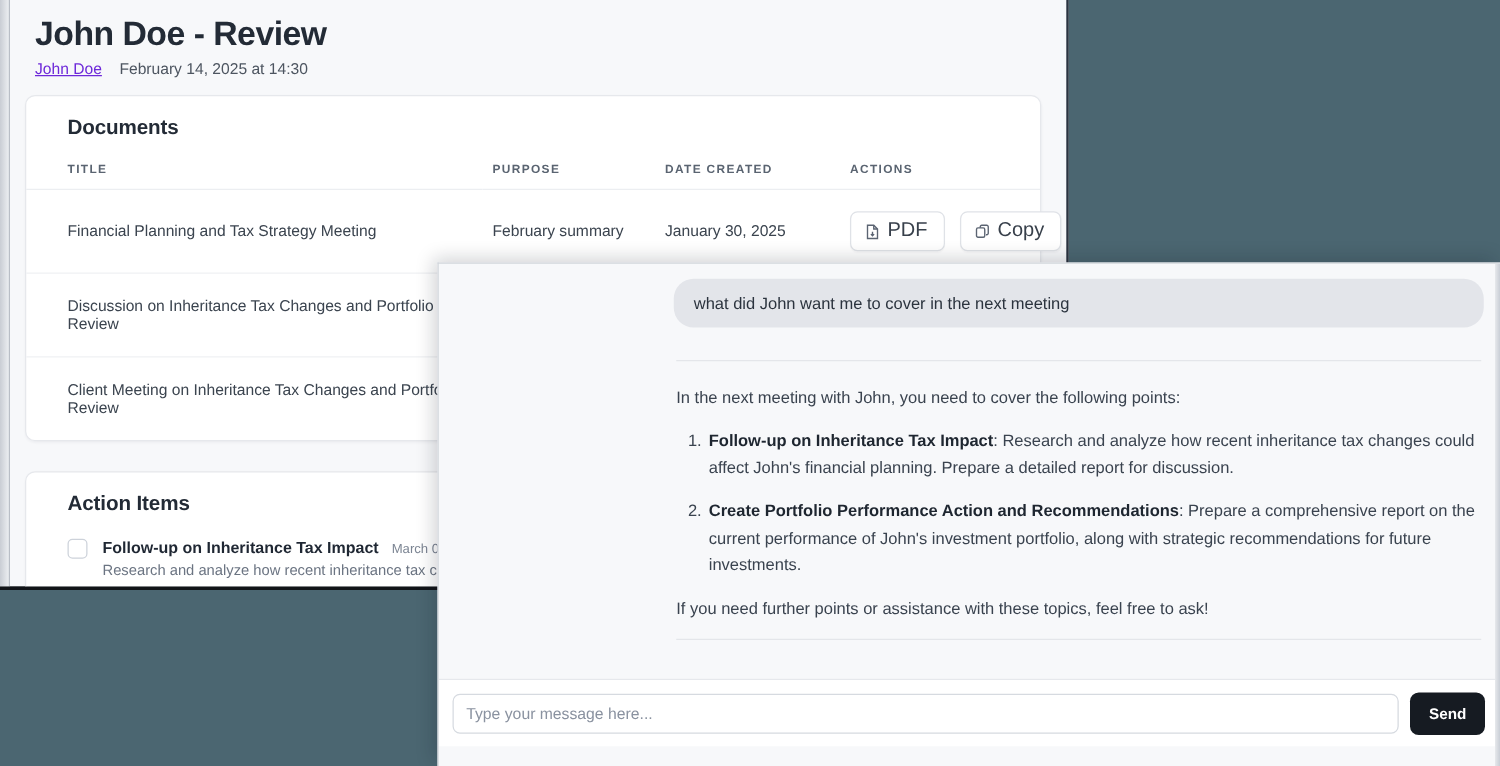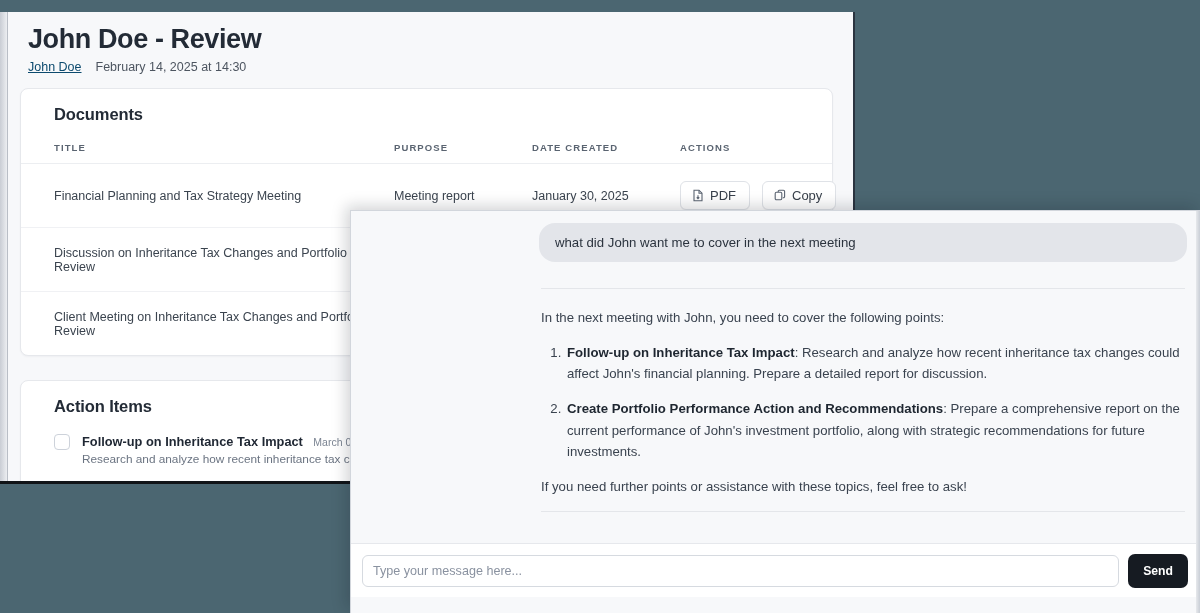--- a/index.html
+++ b/index.html
@@ -16,21 +16,21 @@
 
   
   .desktop-bg {
     position: absolute; inset: 0;
     background: #4b6671;
   }
 
   
   .review-window {
     position: absolute;
-    left: 0; top: 12px;
+    left: 0; top: 0;
     width: 855px; height: 472px;
     background: #f7f8fa;
     overflow: hidden;
     border-right: 2px solid #2b3440;
     border-bottom: 3px solid #111418;
   }
   .review-scrollbar {
     position: absolute; left: 0; top: 0; width: 8px; height: 472px;
     background: linear-gradient(to right,#c9cdd4,#eceef1);
     border-right: 1px solid #b9bec6;
@@ -41,21 +41,21 @@
     padding: 0;
   }
 
   .page-header { padding: 12px 20px 14px 20px; }
   .page-title {
     font-size: 27px; font-weight: bold; color: #232b36;
     letter-spacing: -0.4px; margin: 0 0 6px 0; line-height: 1.12;
   }
   .meta-row { display: flex; align-items: center; gap: 14px; }
   .meta-link {
-    font-size: 12.5px; color: #0c4a6e; text-decoration: underline;
+    font-size: 12.5px; color: #6d28d9; text-decoration: underline;
     cursor: pointer;
   }
   .meta-date { font-size: 12.5px; color: #4d5560; }
 
   .card {
     background: #ffffff;
     border: 1px solid #e6e8ec;
     border-radius: 8px;
     margin: 0 20px 24px 12px;
     box-shadow: 0 1px 2px rgba(20,28,40,0.04);
@@ -86,21 +86,21 @@
   .col-title   { width: 365px; }
   .col-purpose { width: 138px; }
   .col-date    { width: 148px; }
   .col-actions { width: auto; }
 
   .act-btns { display: flex; gap: 12px; }
   .btn-sm {
     display: inline-flex; align-items: center; gap: 6px;
     background: #ffffff; border: 1px solid #dfe2e7; border-radius: 6px;
     padding: 6px 13px 6px 11px;
-    font-size: 13px; color: #38404b; cursor: pointer;
+    font-size: 16px; color: #38404b; cursor: pointer;
     box-shadow: 0 1px 1px rgba(20,28,40,0.03);
   }
   .btn-sm svg { display:block; }
 
   
   .ai-list { padding: 0 0 16px 0; }
   .ai-item { display: flex; align-items: flex-start; gap: 12px; padding: 4px 20px 9px 33px; }
   .ai-check {
     flex: 0 0 auto; width: 16px; height: 16px; margin-top: 2px;
     border: 1px solid #cdd2da; border-radius: 4px; background: #fff;
@@ -200,21 +200,21 @@
             <tr>
               <th class="col-title">TITLE</th>
               <th class="col-purpose">PURPOSE</th>
               <th class="col-date">DATE CREATED</th>
               <th class="col-actions">ACTIONS</th>
             </tr>
           </thead>
           <tbody>
             <tr>
               <td>Financial Planning and Tax Strategy Meeting</td>
-              <td>Meeting report</td>
+              <td>February summary</td>
               <td>January 30, 2025</td>
               <td>
                 <div class="act-btns">
                   <span class="btn-sm">
                     <span>
                       <svg width="12" height="13" viewBox="0 0 12 13" fill="none" stroke="#5b6472" stroke-width="1.1">
                         <path d="M2 1.2h5l3 3v7.6H2z"></path>
                           <path d="M7 1.2v3h3"></path>
                         <path d="M6 6.3v3.2M4.7 8.3L6 9.6l1.3-1.3"></path>
                       </svg>

